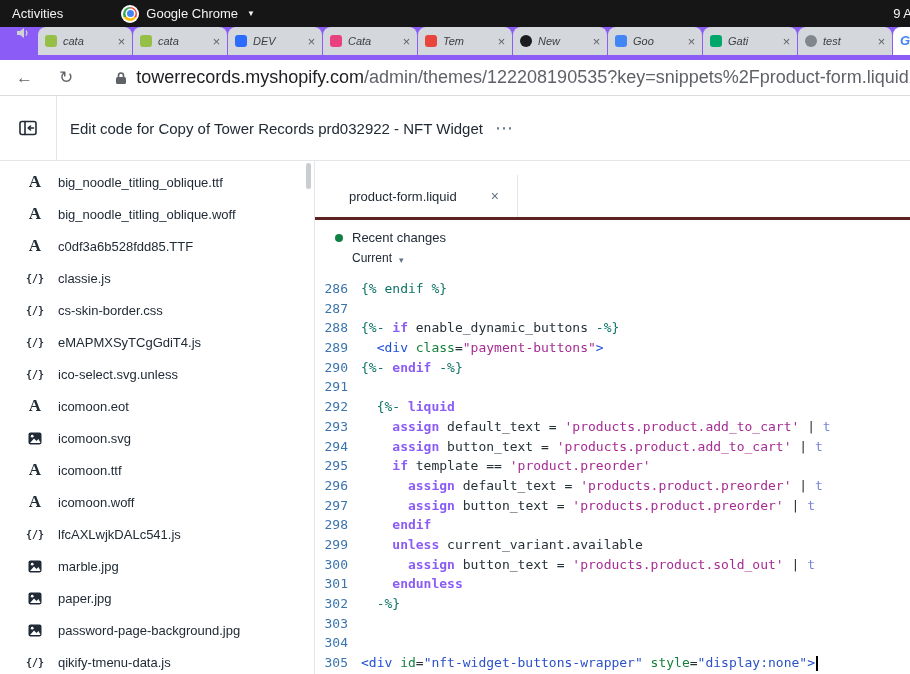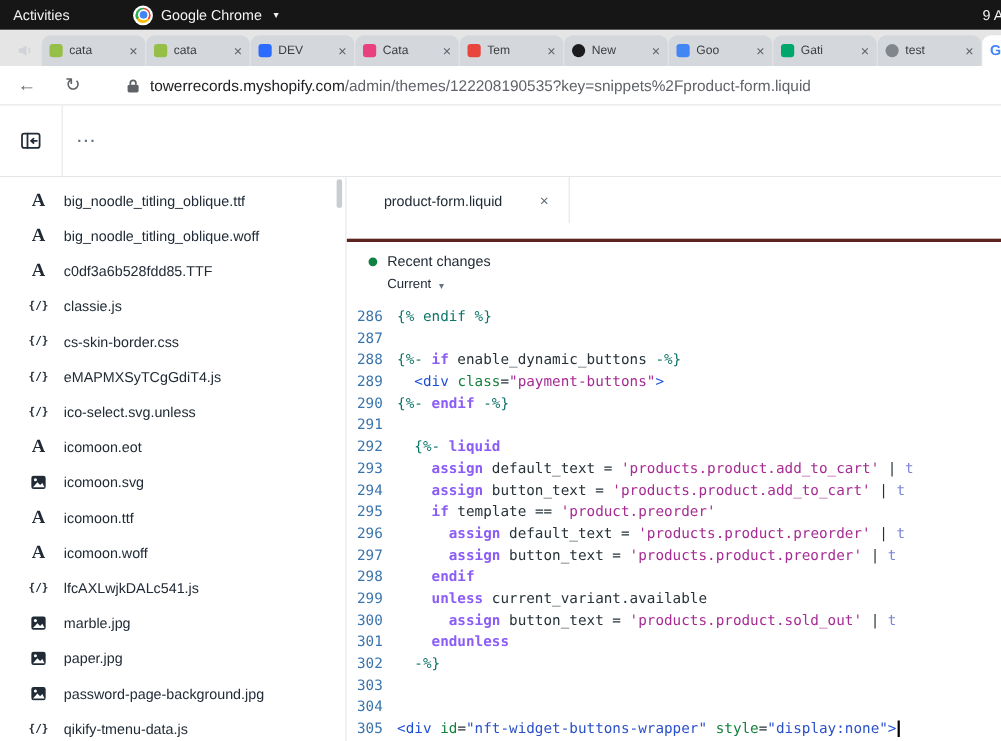--- a/index.html
+++ b/index.html
@@ -11,59 +11,59 @@
   .activities { margin-left:12px; }
   .chrome-app { display:flex; align-items:center; gap:7px; margin-left:58px; }
   .chrome-badge { width:18px; height:18px; background:#fff; border-radius:50%; display:flex; align-items:center; justify-content:center; }
   .chrome-logo { width:14px; height:14px; border-radius:50%; position:relative;
     background:conic-gradient(#ea4335 0 120deg,#fbbc05 120deg 240deg,#34a853 240deg 360deg); }
   .chrome-logo::after { content:""; position:absolute; inset:3.5px; background:#4285f4; border-radius:50%; box-shadow:0 0 0 1.5px #fff; }
   .dd-arrow { font-size:8px; margin-left:2px; }
   .os-clock { position:absolute; right:-2px; white-space:nowrap; }
 
   
-  .tab-strip { height:33px; background:#e5e5e5; display:flex; align-items:flex-end; padding-left:8px; overflow:hidden; }
+  .tab-strip { height:33px; background:#8b5cf6; display:flex; align-items:flex-start; padding-left:8px; overflow:hidden;font-style:italic; }
   .speaker-wrap { width:30px; display:flex; align-items:center; justify-content:center; margin-bottom:8px; flex:none; }
   .tab { width:94px; height:28px; background:#d4d7dc; border-radius:8px 8px 0 0; display:flex; align-items:center;
          padding:0 7px; margin-right:1px; font-size:11px; color:#3c4043; flex:none; cursor:pointer; }
   .tab.active { background:#fff; }
   .fav { width:12px; height:12px; border-radius:3px; flex:none; }
   .fav.round { border-radius:50%; }
   .fav.g-fav { background:transparent; color:#4285f4; font-weight:bold; font-size:13px; width:auto; height:auto; line-height:12px; }
   .tab-label { margin-left:6px; flex:1; overflow:hidden; white-space:nowrap; }
   .tab-close { color:#5f6368; font-size:13px; margin-left:3px; }
 
   
   .addr-bar { height:36px; background:#fff; border-bottom:1px solid #dadce0; display:flex; align-items:center; }
   .nav-ico { color:#5f6368; font-size:17px; line-height:1; cursor:pointer; }
   .back-ico { margin-left:16px; }
   .reload-ico { margin-left:26px; }
   .lock-wrap { margin-left:42px; display:flex; align-items:center; cursor:pointer; }
-  .url-text { font-size:14px; margin-left:9px; color:#202124; white-space:nowrap; }
+  .url-text { font-size:18px; margin-left:9px; color:#202124; white-space:nowrap; }
   .url-text .path { color:#5f6368; }
 
   
   .page-header { height:65px; border-bottom:1px solid #e3e5e8; display:flex; align-items:center; background:#fff; }
   .collapse-btn { width:57px; height:100%; border-right:1px solid #e3e5e8; display:flex; align-items:center; justify-content:center; cursor:pointer; flex:none; }
   .page-title { font-size:15px; color:#212b36; margin-left:13px; white-space:nowrap; }
   .more-btn { margin-left:12px; color:#637381; font-size:18px; letter-spacing:2px; cursor:pointer; }
 
   
   .content { display:flex; height:513px; }
   .files { width:315px; border-right:1px solid #e3e5e8; position:relative; overflow:hidden; padding-top:5px; flex:none; }
   .file-item { height:32px; display:flex; align-items:center; padding-left:22px; font-size:13px; color:#212b36; cursor:pointer; white-space:nowrap; }
   .fi { width:26px; display:flex; justify-content:center; align-items:center; flex:none; color:#212b36; }
   .fi-font { font-family:"Liberation Serif", serif; font-size:17px; font-weight:bold; }
   .fi-code { font-family:"DejaVu Sans Mono", monospace; font-size:10px; font-weight:bold; }
   .file-label { margin-left:10px; }
   .scroll-thumb { position:absolute; right:3px; top:2px; width:5px; height:26px; background:#c9ccd0; border-radius:3px; }
 
   
   .editor { flex:1; display:flex; flex-direction:column; background:#fff; overflow:hidden; }
-  .file-tab-row { height:56px; display:flex; align-items:flex-start; padding-left:16px; flex:none; }
+  .file-tab-row { height:56px; display:flex; align-items:flex-end; padding-left:16px; flex:none; }
   .file-tab { height:42px; display:flex; align-items:center; padding:0 18px; font-size:13px; color:#212b36;
               border-right:1px solid #e3e5e8; cursor:pointer; }
   .file-tab-close { margin-left:34px; color:#637381; font-size:14px; }
   .tab-underline { height:3px; background:#5c2320; flex:none; }
   .recent { padding:10px 0 14px 20px; flex:none; }
   .recent-top { display:flex; align-items:center; font-size:13px; color:#212b36; }
   .green-dot { width:8px; height:8px; border-radius:50%; background:#108043; margin-right:9px; }
   .current-row { margin:6px 0 0 17px; font-size:12px; color:#212b36; display:flex; align-items:flex-end; cursor:pointer; }
   .chev { font-size:9px; color:#637381; margin-left:7px; }
 
@@ -171,20 +171,21 @@
   </div>
 
   <div class="page-header">
     <span class="collapse-btn">
       <svg width="20" height="20" viewBox="0 0 20 20" fill="none" stroke="#212b36" stroke-width="1.6" stroke-linecap="round" stroke-linejoin="round">
         <rect x="2" y="3.5" width="16" height="13" rx="2"></rect>
           <line x1="7" y1="3.5" x2="7" y2="16.5"></line>
           <path d="M15.5 10h-5M12.5 8l-2.3 2 2.3 2"></path>
       </svg>
     </span>
+    <span class="page-title">Edit code for Copy of Tower Records prd032922 - NFT Widget</span>
     <span class="more-btn">⋯</span>
   </div>
 
   <div class="content">
     <div class="files" id="file-list">
       <span class="scroll-thumb"></span>
     <div class="file-item">
           <span class="fi fi-font">A</span>
           <span class="file-label">big_noodle_titling_oblique.ttf</span>
         </div>

